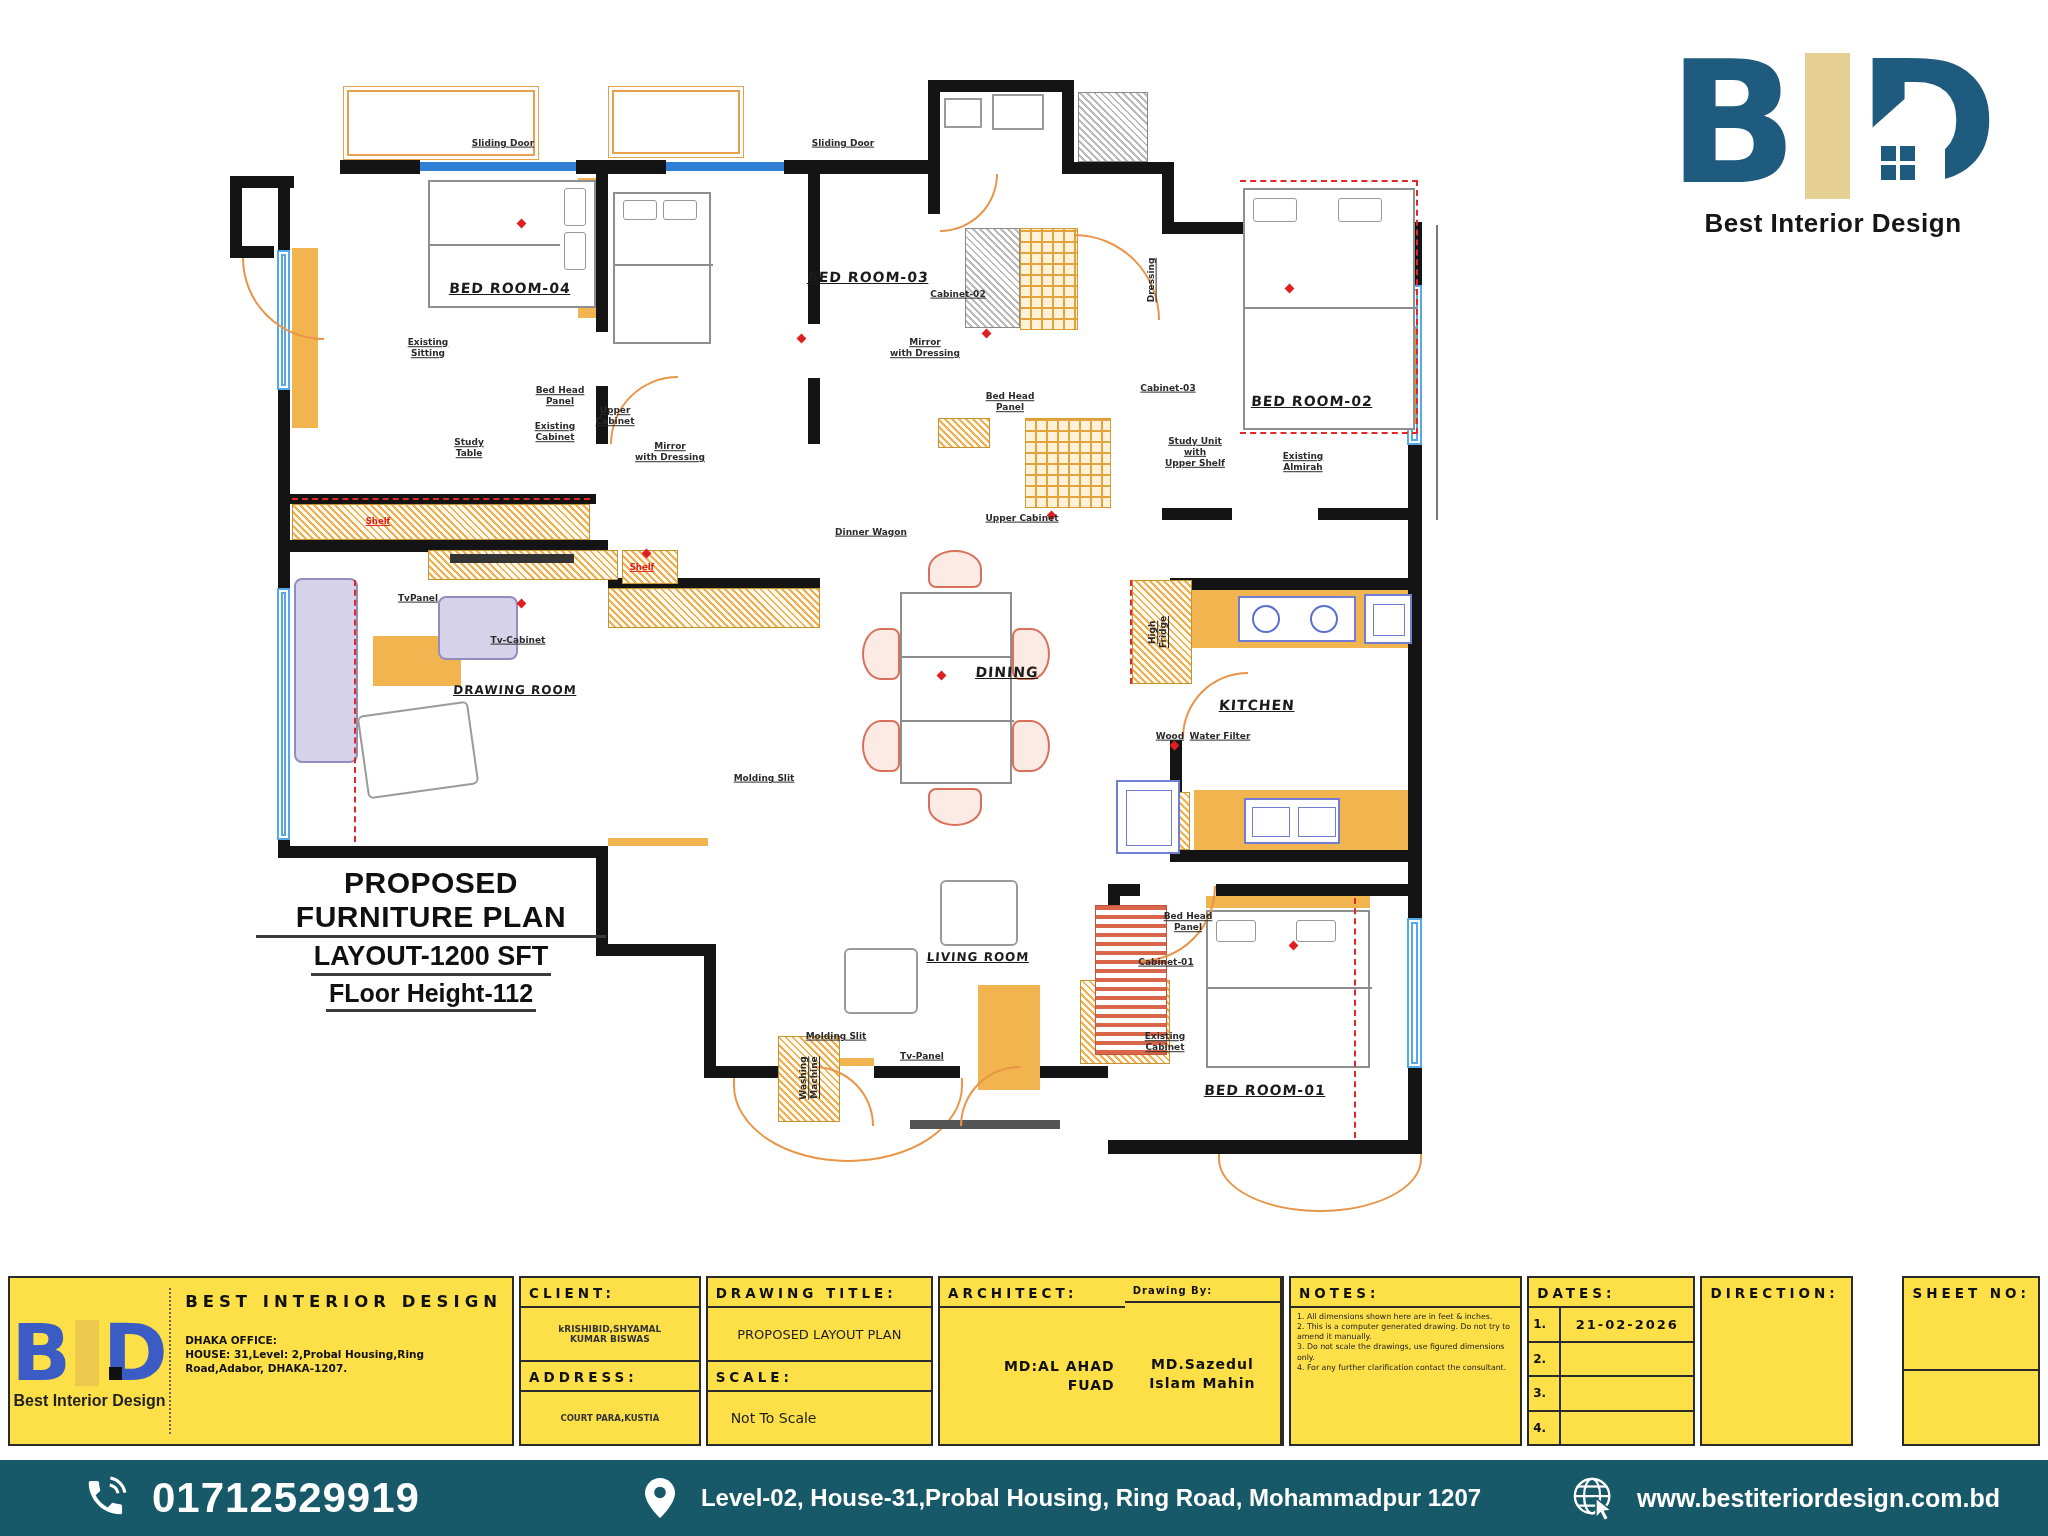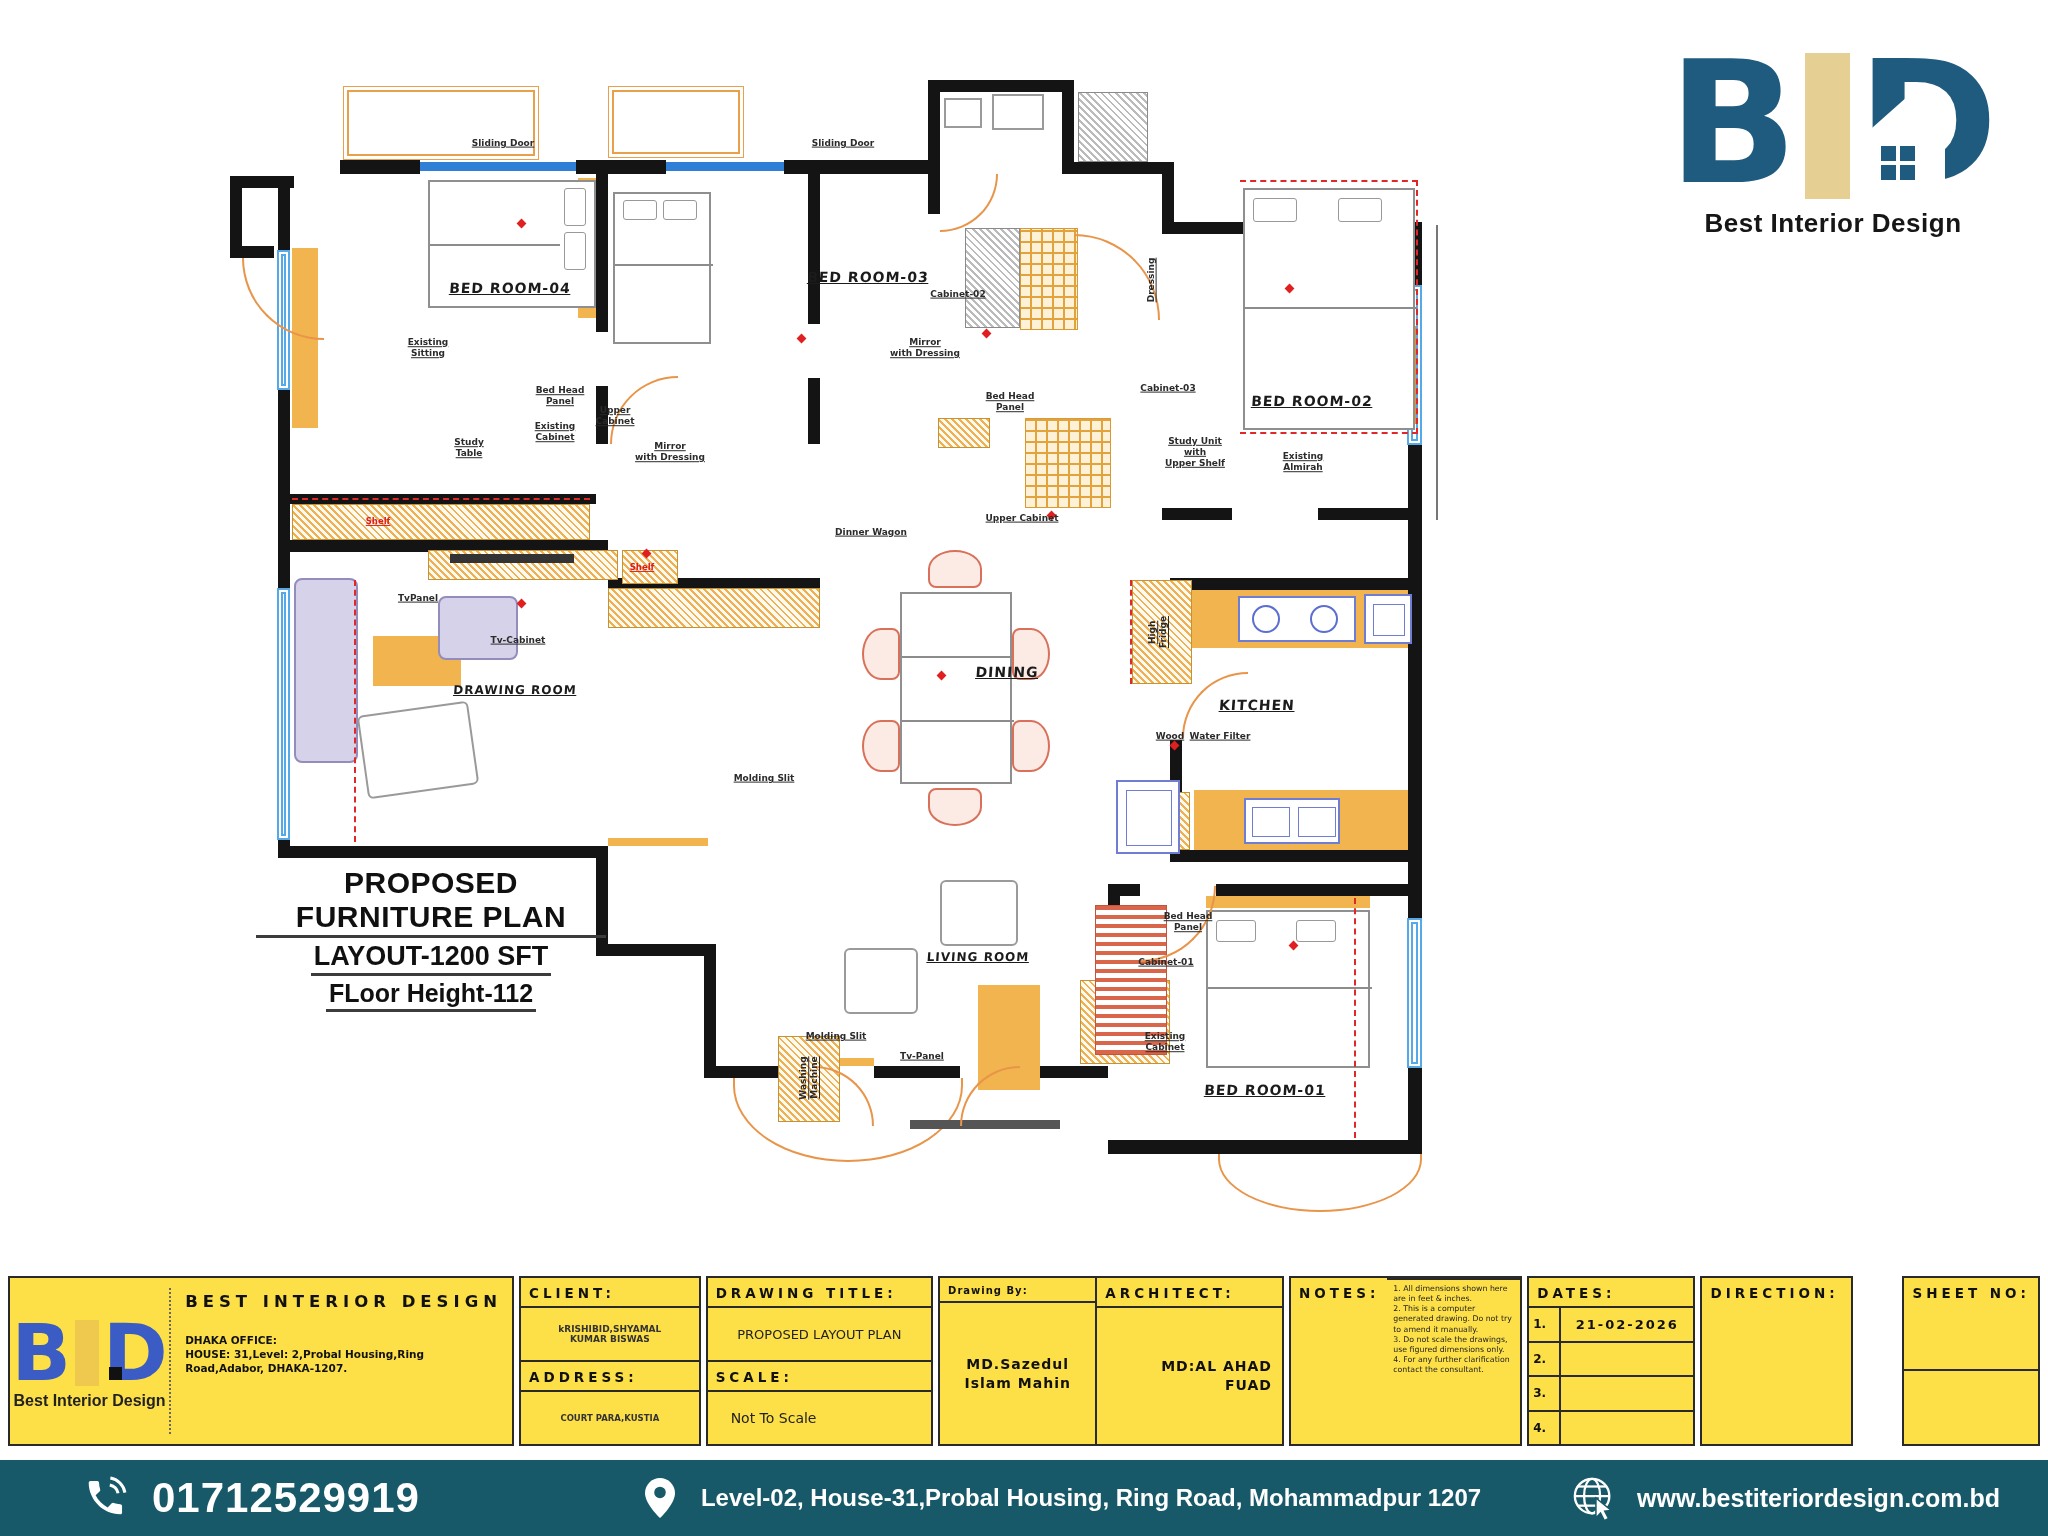--- a/index.html
+++ b/index.html
@@ -96,21 +96,21 @@
   .v-client{font:bold 9px "DejaVu Sans",sans-serif;color:#333;}
   .v-addr{font:bold 8.5px "DejaVu Sans",sans-serif;color:#333;}
   .v-dt{font:13px "DejaVu Sans",sans-serif;color:#222;}
   .v-scale{font:14px "DejaVu Sans",sans-serif;justify-content:flex-start;padding-left:23px;color:#222;}
   .da-box{width:362px;display:flex;}
   .da-col{display:flex;flex-direction:column;box-sizing:border-box;}
   .da-col.left{width:46%;border-right:2px solid #2a2a2a;}
   .da-col.right{width:54%;}
   .v-name{font:bold 14px "DejaVu Sans",sans-serif;letter-spacing:1px;line-height:1.35;}
   .v-name.right{justify-content:flex-end;text-align:right;padding-right:10px;}
-  .notes-box{width:244px;display:flex;flex-direction:row;}
+  .notes-box{width:244px;display:flex;flex-direction:column;}
   .notes-txt{padding:4px 6px;font:7.8px/1.3 "DejaVu Sans",sans-serif;color:#222;}
   .dates-box{width:176px;display:flex;flex-direction:column;}
   .d-row{display:flex;border-top:2px solid #2a2a2a;flex:1;}
   .d-no{width:26px;border-right:2px solid #2a2a2a;font:bold 12px "DejaVu Sans",sans-serif;
         display:flex;align-items:center;padding-left:4px;}
   .d-val{flex:1;display:flex;align-items:center;justify-content:center;
          font:bold 13px "DejaVu Sans",sans-serif;letter-spacing:2px;}
   .dir-box{width:160px;}
   .sheet-box{flex:1;margin-left:44px;}
   .sheet-div{position:absolute;left:0;right:0;top:55%;border-top:2px solid #2a2a2a;}
@@ -424,29 +424,29 @@
   </div>
 
   <div class="tb-box dt-box">
     <div class="tb-h">DRAWING TITLE:</div>
     <div class="val v-dt hr">PROPOSED LAYOUT PLAN</div>
     <div class="tb-h hr">SCALE:</div>
     <div class="val v-scale hr">Not To Scale</div>
   </div>
 
   <div class="tb-box da-box">
+    <div class="da-col right">
+      <div class="tb-h">ARCHITECT:</div>
+      <div class="val v-name right hr">MD:AL AHAD
+FUAD</div>
+    </div>
     <div class="da-col left">
       <div class="tb-h small">Drawing By:</div>
       <div class="val v-name hr">MD.Sazedul
 Islam Mahin</div>
-    </div>
-    <div class="da-col right">
-      <div class="tb-h">ARCHITECT:</div>
-      <div class="val v-name right hr">MD:AL AHAD
-FUAD</div>
     </div>
   </div>
 
   <div class="tb-box notes-box">
     <div class="tb-h">NOTES:</div>
     <div class="notes-txt hr">
 
     <div class="note-item">1. All dimensions shown here are in feet &amp; inches.</div>
         <div class="note-item">2. This is a computer generated drawing. Do not try to amend it manually.</div>
         <div class="note-item">3. Do not scale the drawings, use figured dimensions only.</div>

